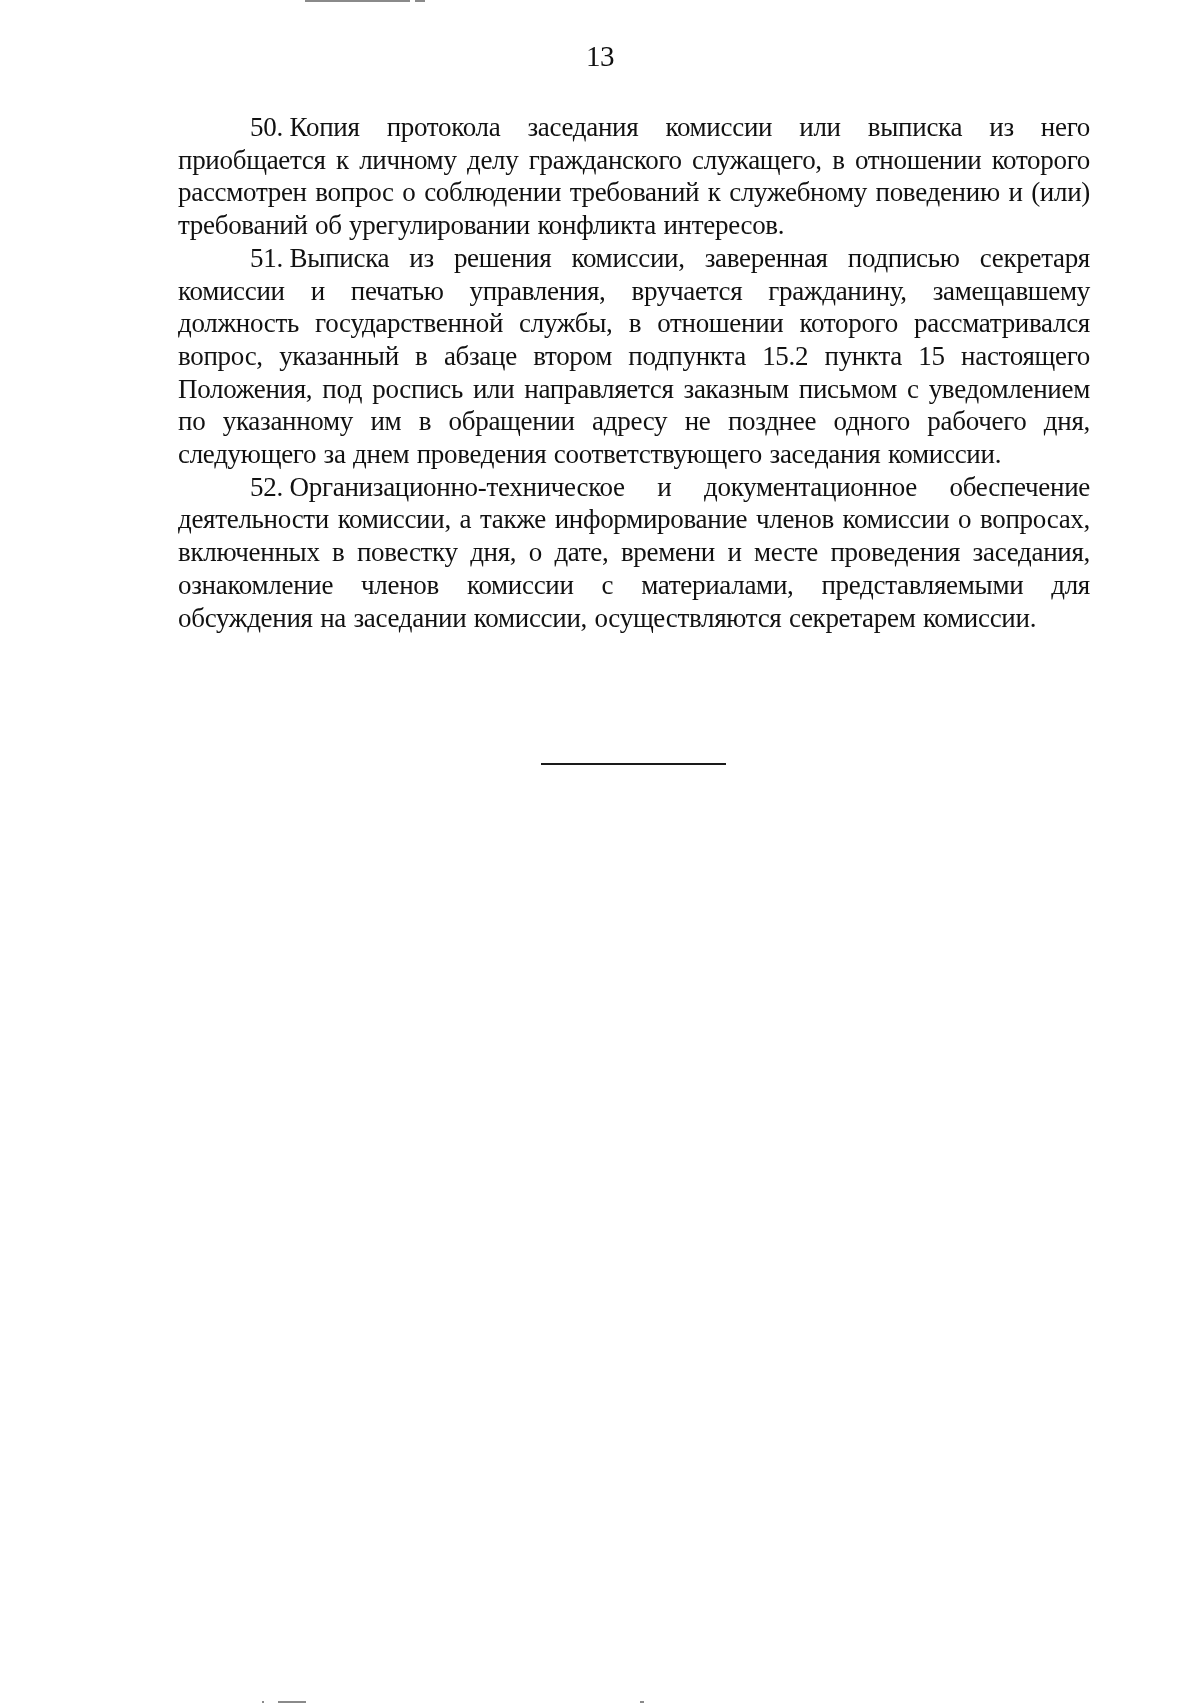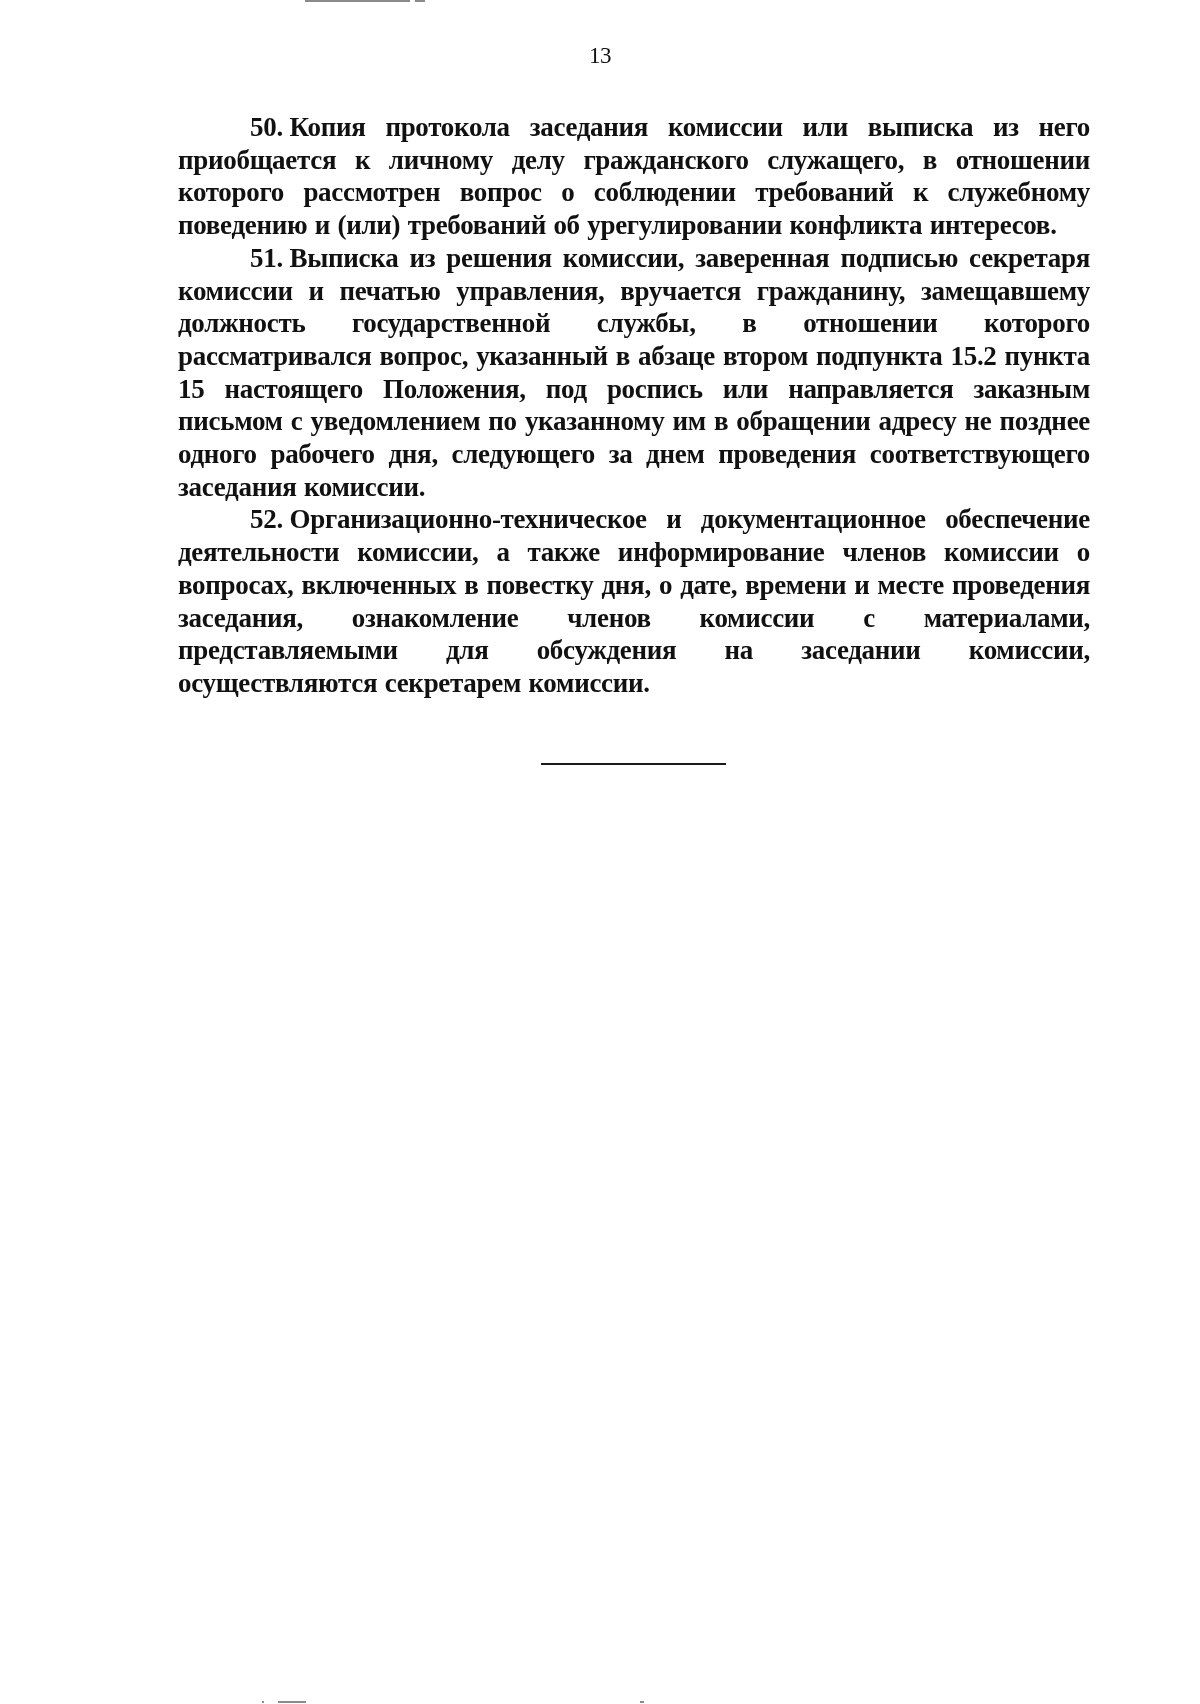--- a/index.html
+++ b/index.html
@@ -28,30 +28,29 @@
       top: 0;
       height: 2px;
       background: #8a8a8a;
     }
     .page-number {
       position: absolute;
       top: 40px;
       left: 0;
       width: 1200px;
       text-align: center;
-      font-size: 23px;
+      font-size: 29px;
       line-height: 32px;
       letter-spacing: -0.5px;
     }
     .content {
       position: absolute;
       top: 111px;
       left: 178px;
       width: 912px;
-      font-weight: bold;
     }
     .para {
       margin: 0;
       font-size: 27px;
       line-height: 32.7px;
       text-align: justify;
       text-indent: 72px;
       letter-spacing: -0.3px;
       word-spacing: 1px;
     }

